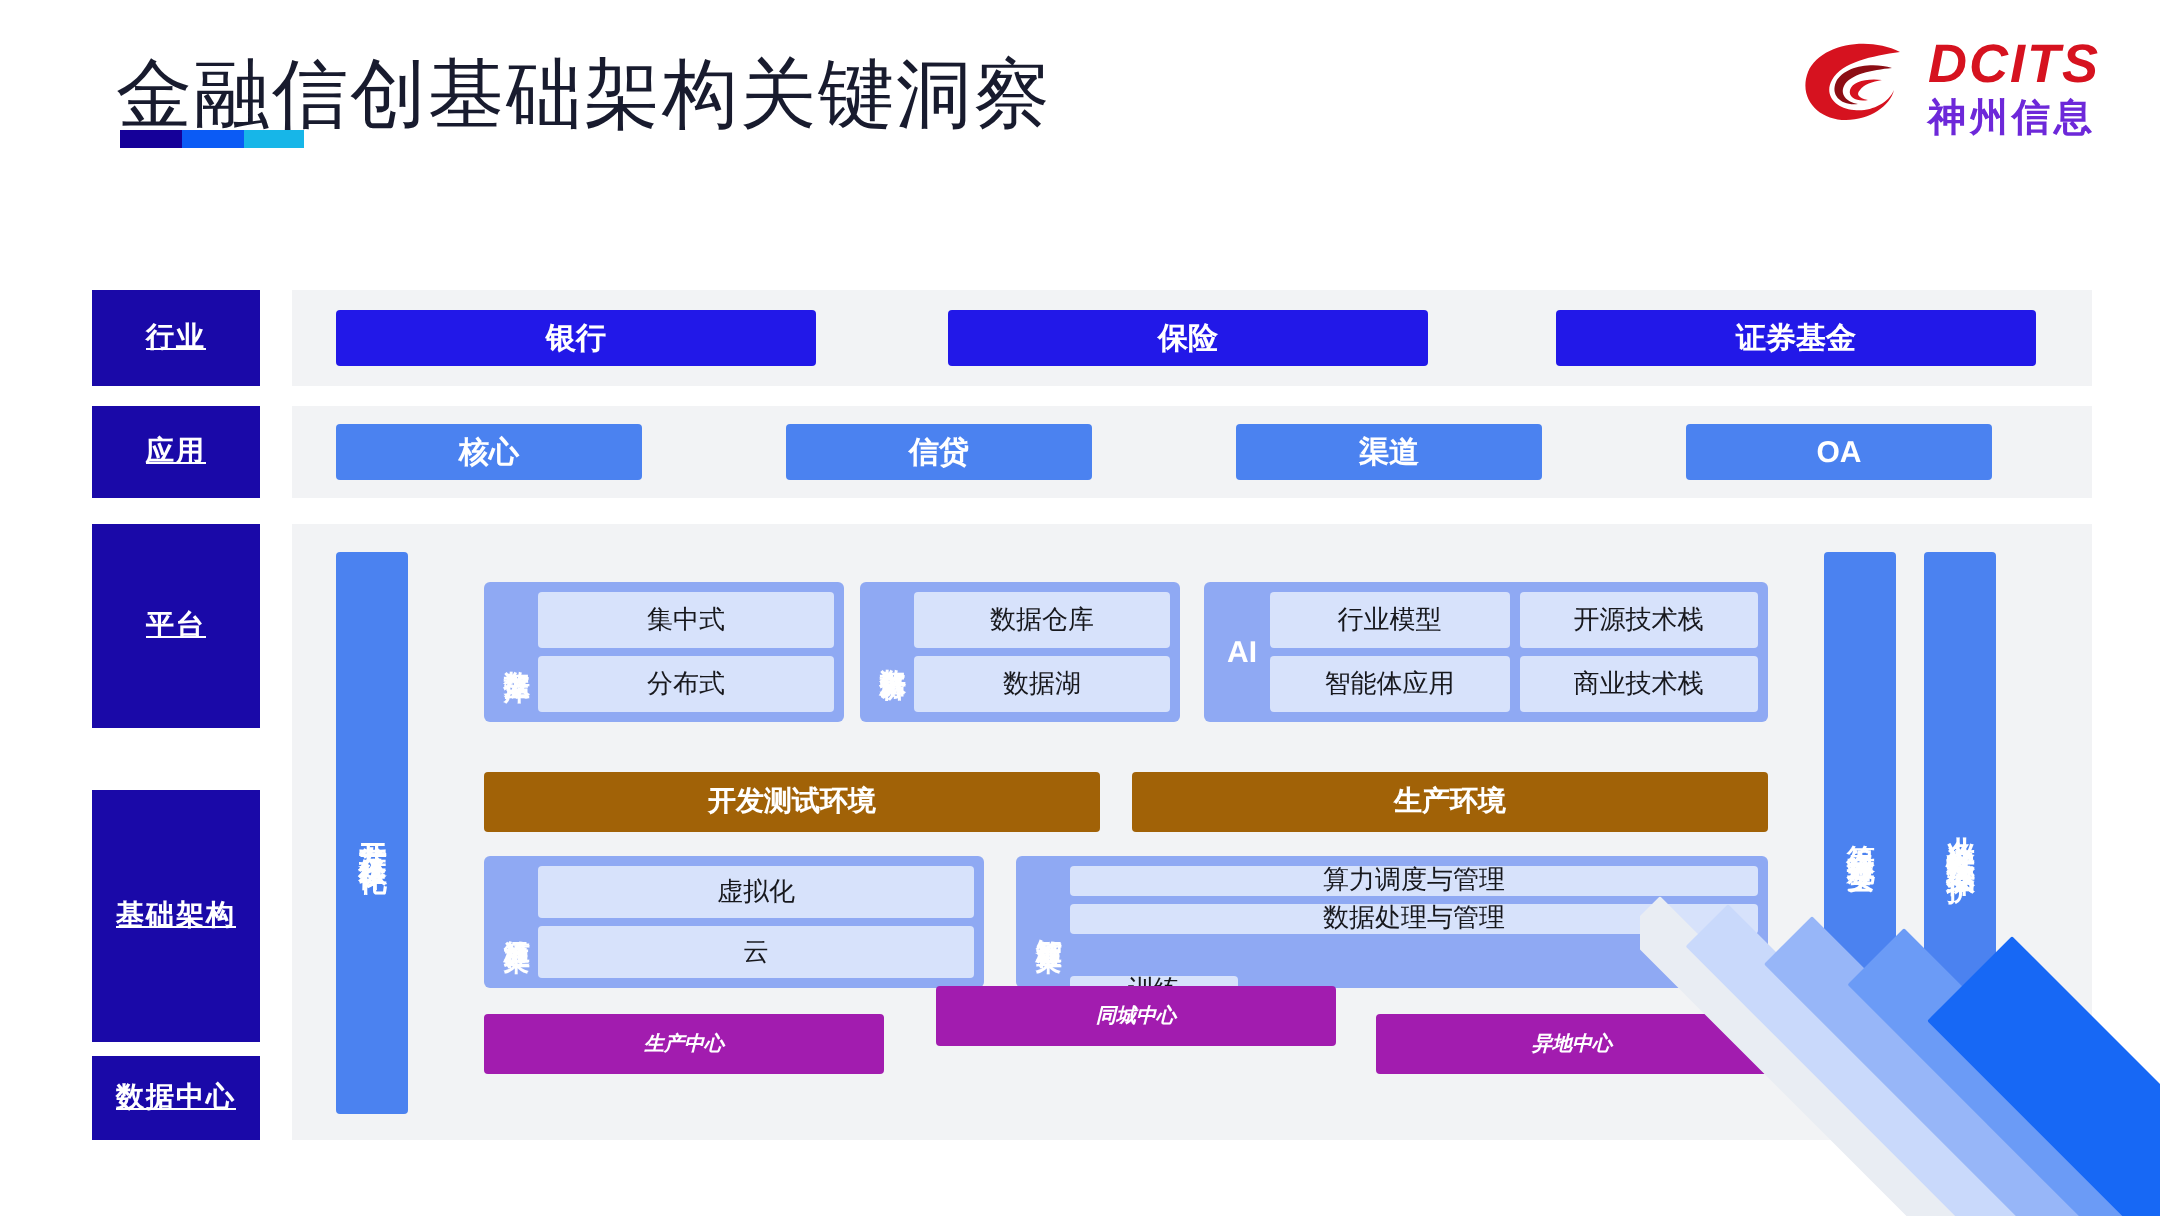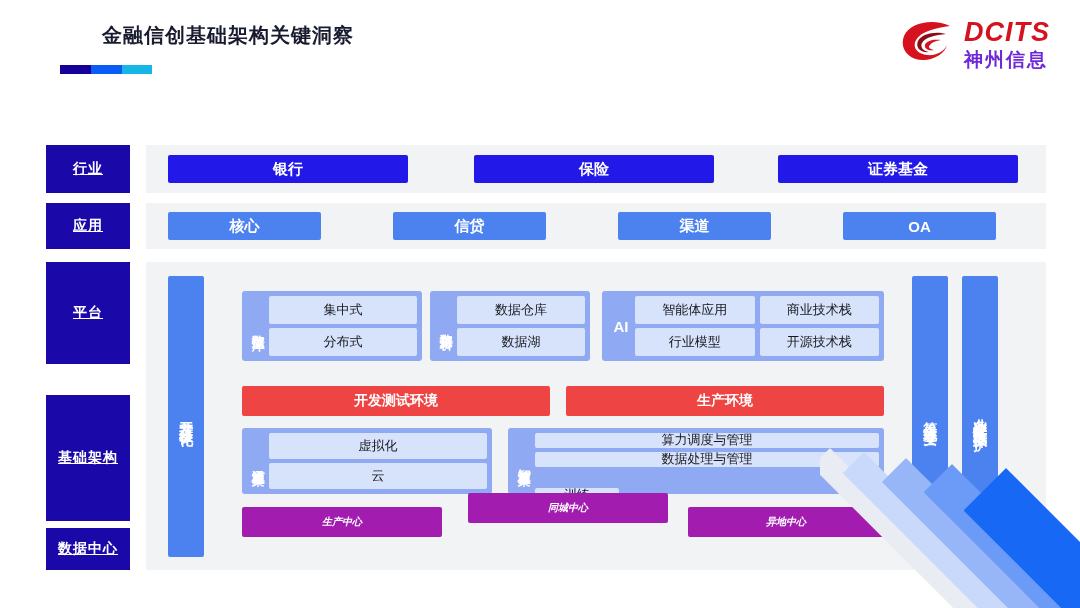--- a/index.html
+++ b/index.html
@@ -9,21 +9,21 @@
     font-family:"Liberation Sans","DejaVu Sans",sans-serif;
     overflow:hidden;position:relative;
   }
   .page{position:absolute;inset:0;overflow:hidden;}
 
   
   .corner{position:absolute;right:0;bottom:0;width:260px;height:190px;overflow:hidden;pointer-events:none;}
   .corner i{position:absolute;display:block;transform:rotate(45deg);transform-origin:top left;border-radius:1px;}
 
   
-  .title{position:absolute;left:58px;top:22px;font-size:20px;font-weight:bold;color:#181b2e;letter-spacing:1px;white-space:nowrap;margin-left:44px;}
+  .title{position:absolute;left:58px;top:22px;font-size:38px;font-weight:normal;color:#181b2e;letter-spacing:1px;white-space:nowrap;}
   .title-rule{position:absolute;left:60px;top:65px;width:92px;height:9px;display:flex;}
   .title-rule span{height:100%;}
   .title-rule span:nth-child(1){width:34%;background:#150099;}
   .title-rule span:nth-child(2){width:33%;background:#0b5bf5;}
   .title-rule span:nth-child(3){width:33%;background:#17b6e8;}
 
   .logo{position:absolute;right:30px;top:18px;display:flex;align-items:center;gap:8px;}
   .logo-mark{width:56px;height:52px;}
   .logo-txt{display:flex;flex-direction:column;line-height:1;}
   .logo-en{font-size:27px;font-weight:bold;color:#d6121f;letter-spacing:1px;font-style:italic;}
@@ -36,21 +36,21 @@
                display:flex;align-items:center;justify-content:center;letter-spacing:1px;left:46px;width:84px;text-decoration:underline;}
 
   
   .shell{position:absolute;background:#f2f3f5;}
 
   .chip{position:absolute;display:flex;align-items:center;justify-content:center;
         color:#fff;font-weight:bold;border-radius:2px;}
   .chip-industry{background:#2218e8;font-size:15px;}
   .chip-app{background:#4b82f0;font-size:15px;}
   .chip-center{background:#a21caf;font-size:10px;font-style:italic;}
-  .chip-env{background:#ef4444;font-size:14px;}
+  .chip-env{background:#a16207;font-size:14px;}
 
   
   .vbar{position:absolute;background:#4b82f0;color:#fff;font-weight:bold;font-size:14px;
         display:flex;align-items:center;justify-content:center;text-align:center;line-height:1.12;
         writing-mode:vertical-rl;letter-spacing:2px;border-radius:2px;}
 
   
   .group{position:absolute;background:#8fa9f3;border-radius:3px;display:flex;align-items:stretch;padding:5px;box-sizing:border-box;}
   .group-title{color:#ffffff;font-weight:bold;font-size:13px;writing-mode:vertical-rl;letter-spacing:1px;
                display:flex;align-items:center;justify-content:center;width:22px;flex:none;line-height:1.05;}
@@ -134,26 +134,26 @@
         <div class="group-row">
           <div class="cell">数据湖</div>
         </div>
       </div>
     </div>
 
     <div class="group group-ai" style="left:456px;top:29px;width:282px;height:70px;">
       <div class="ai-tag">AI</div>
       <div class="group-body">
         <div class="group-row">
+          <div class="cell">行业模型</div>
+          <div class="cell">开源技术栈</div>
+        </div>
+        <div class="group-row">
           <div class="cell">智能体应用</div>
           <div class="cell">商业技术栈</div>
-        </div>
-        <div class="group-row">
-          <div class="cell">行业模型</div>
-          <div class="cell">开源技术栈</div>
         </div>
       </div>
     </div>
 
     <div class="chip chip-env" style="left:96px;top:124px;width:308px;height:30px;">开发测试环境</div>
     <div class="chip chip-env" style="left:420px;top:124px;width:318px;height:30px;">生产环境</div>
 
     <div class="group" style="left:96px;top:166px;width:250px;height:66px;">
       <div class="group-title">通算框架</div>
       <div class="group-body">

